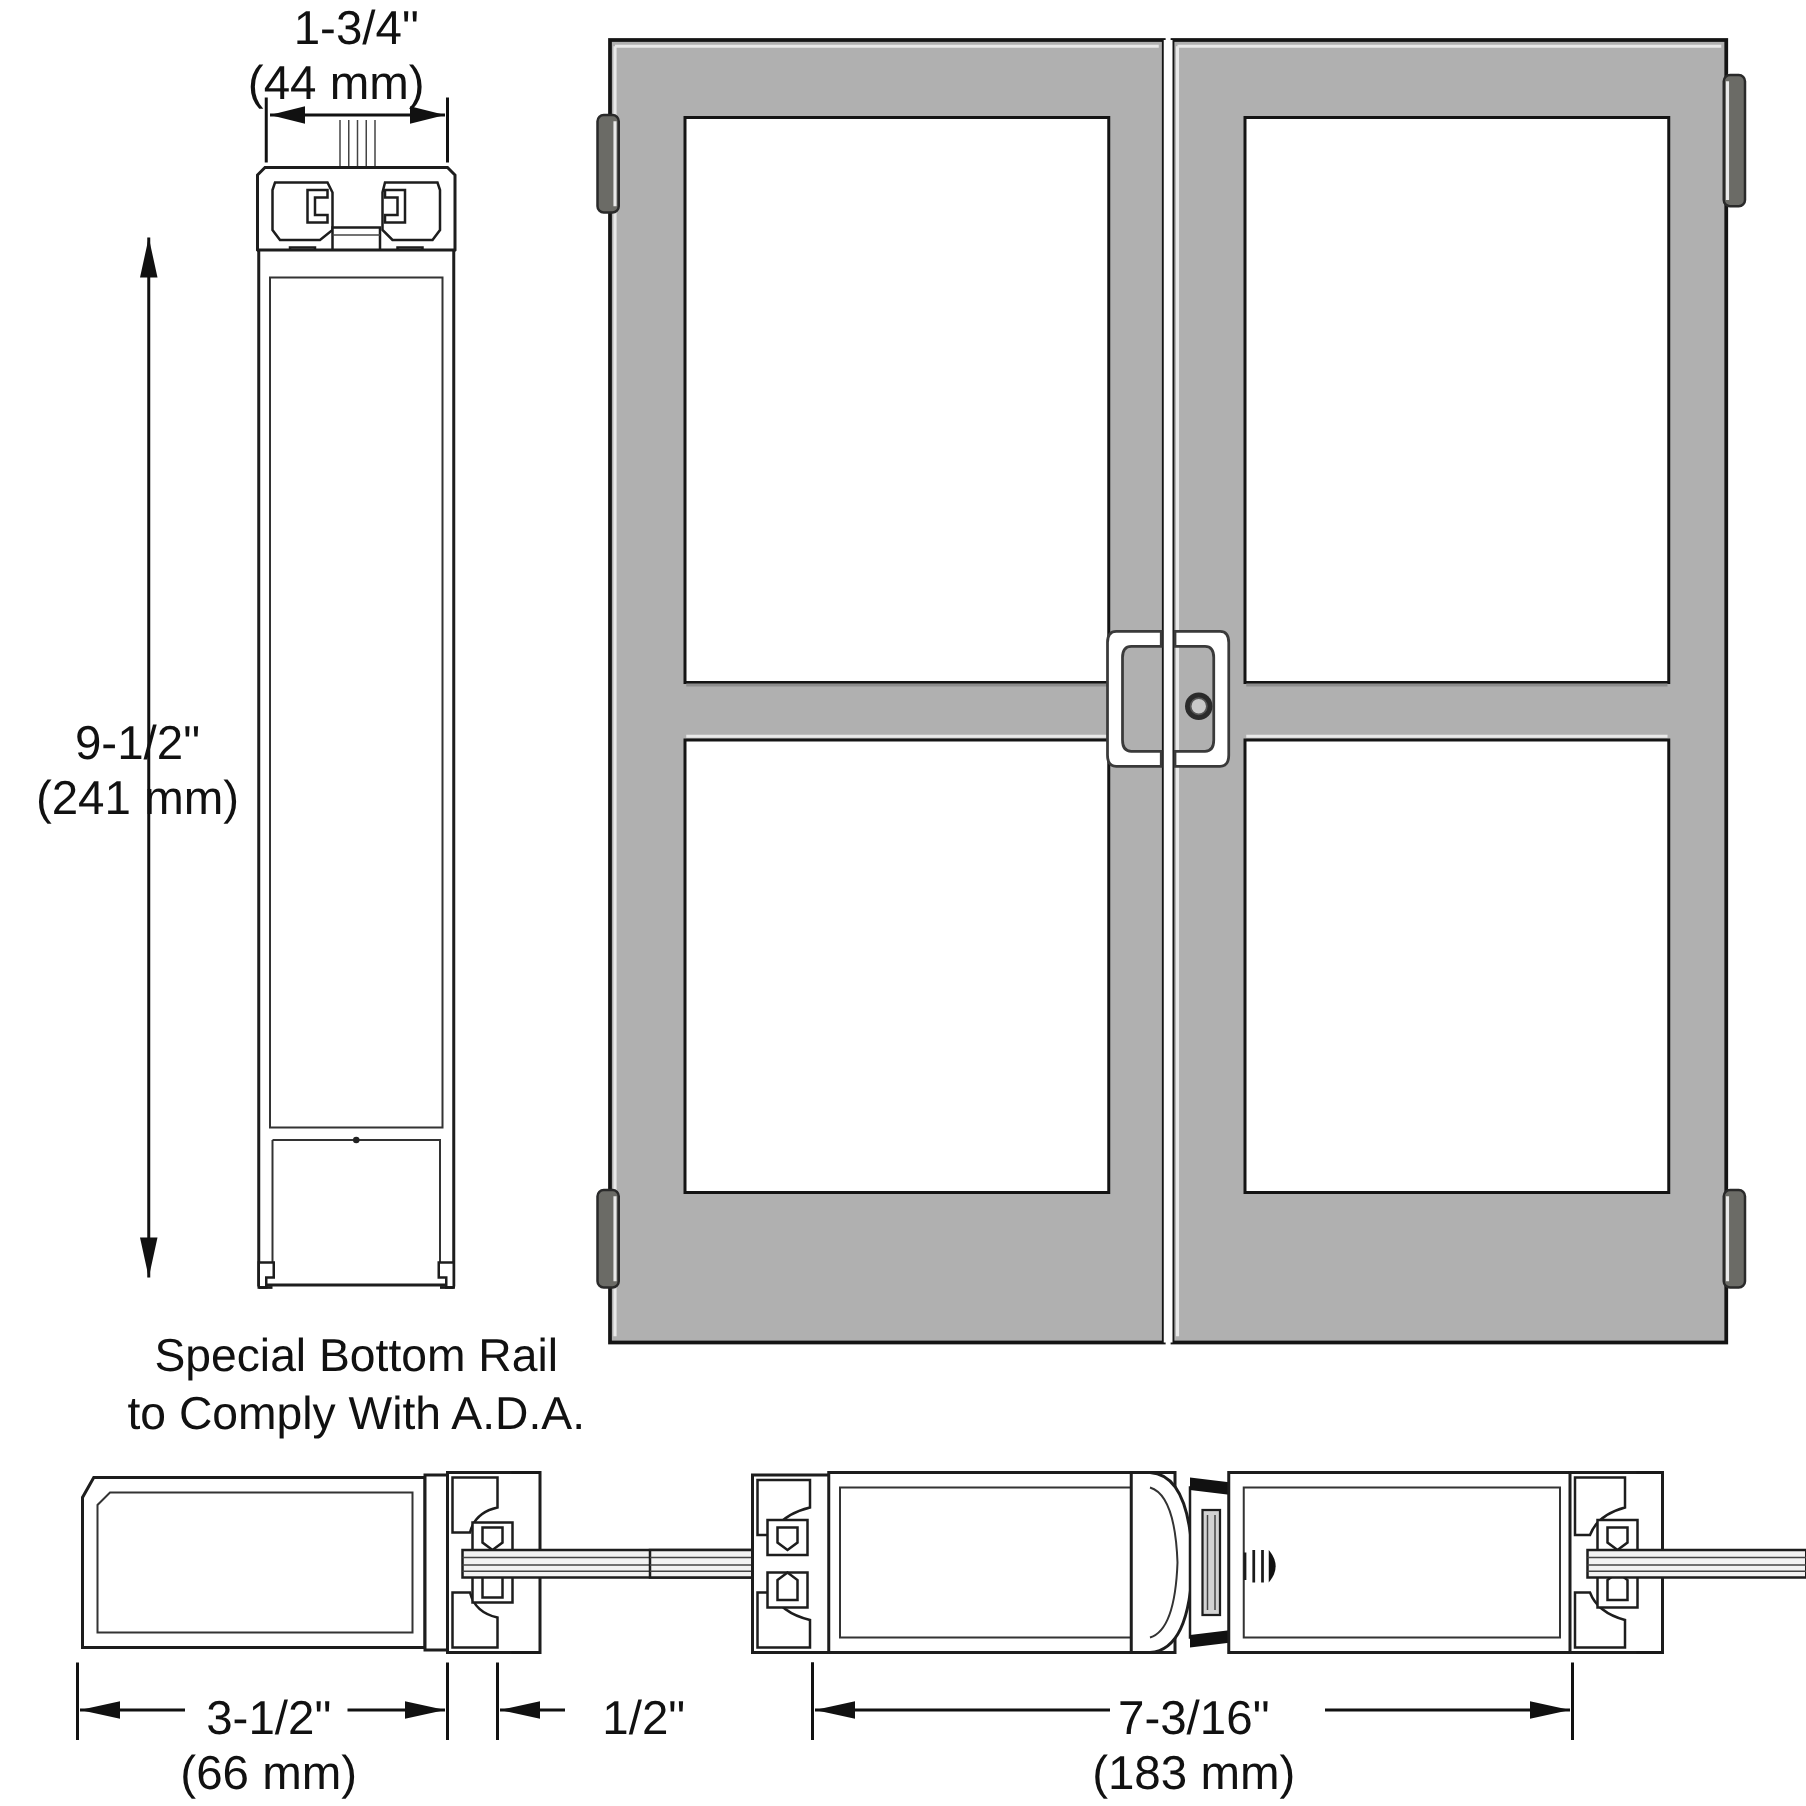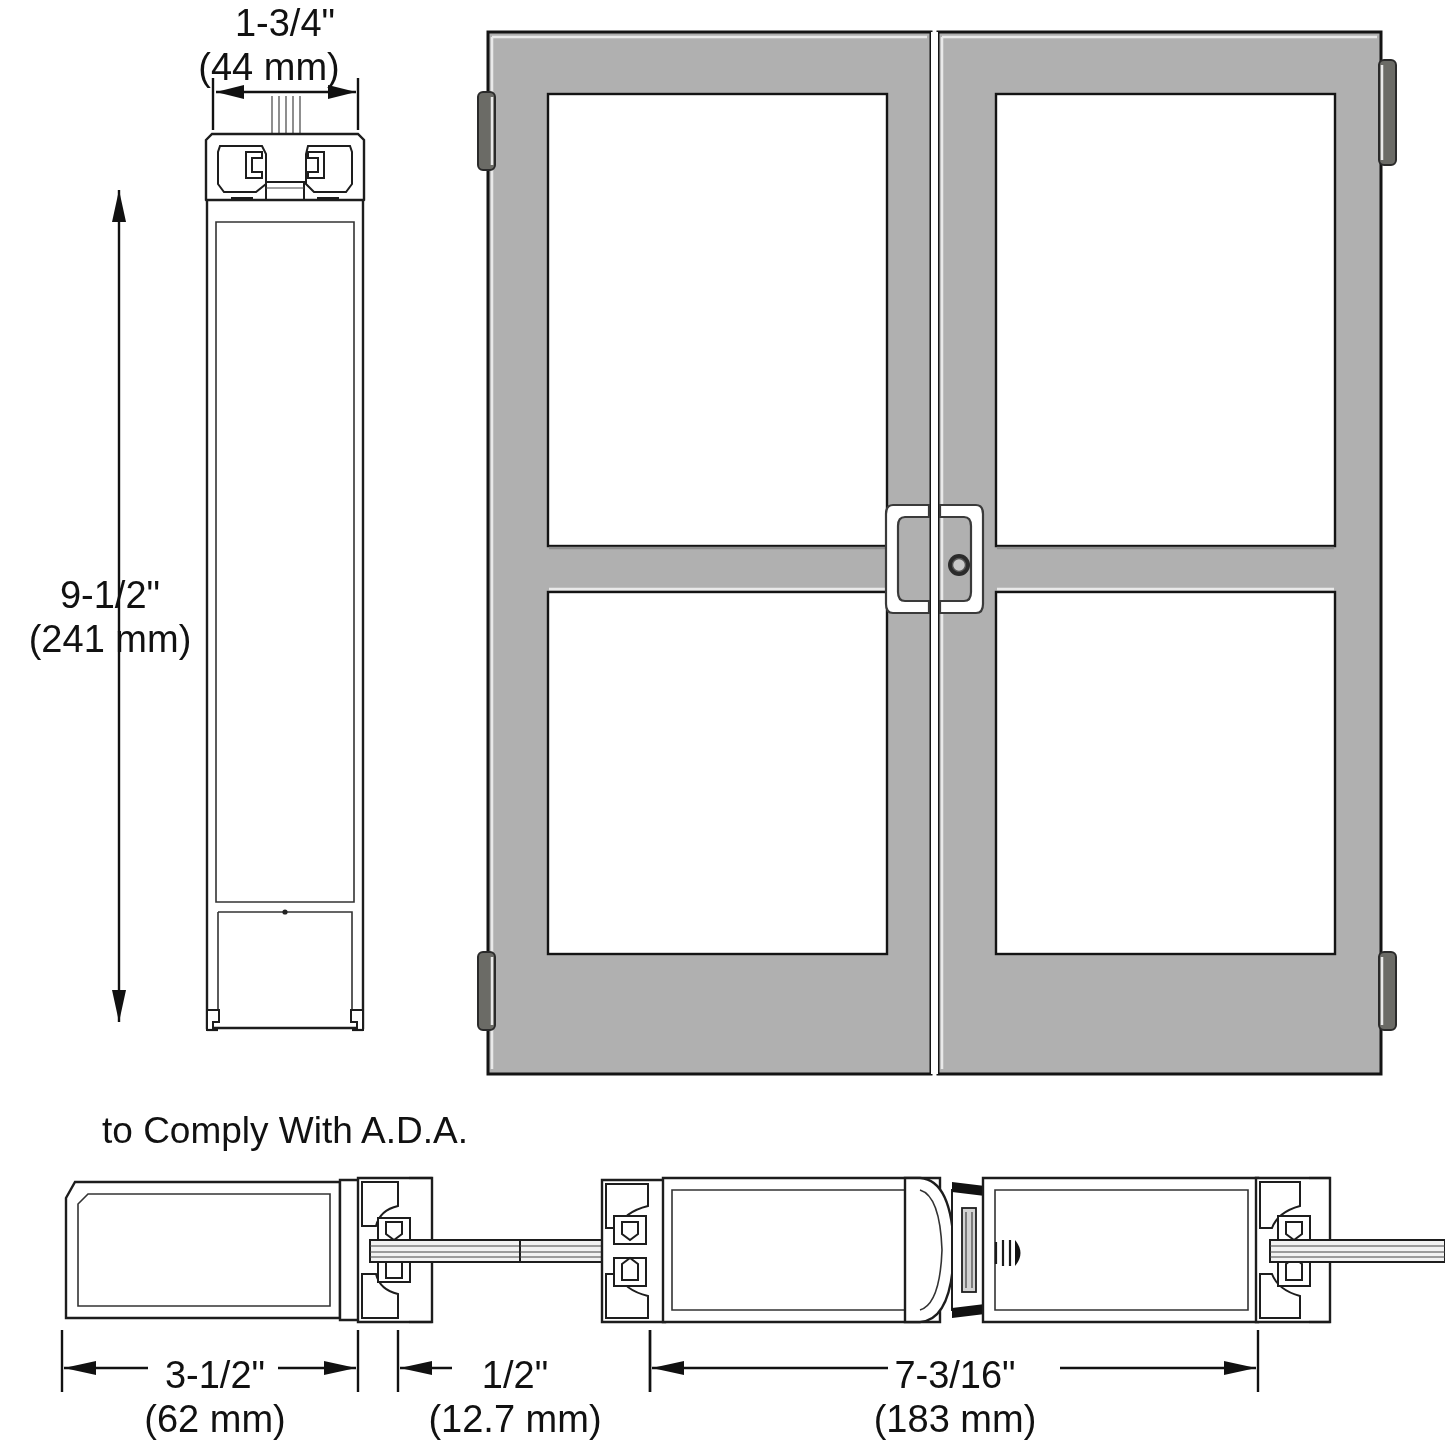--- a/index.html
+++ b/index.html
@@ -30,27 +30,27 @@
 <body>
 
 <div class="stage">
 
   <div class="dimtext" style="left:150px;top:0px;width:270px;">1-3/4"</div>
   <div class="dimtext" style="left:134px;top:44px;width:270px;">(44 mm)</div>
 
   <div class="dimtext" style="left:10px;top:572px;width:200px;">9-1/2"</div>
   <div class="dimtext" style="left:10px;top:616px;width:200px;">(241 mm)</div>
 
+  <div class="notetext" style="left:85px;top:1062px;width:400px;">Special Bottom Rail</div>
   <div class="notetext" style="left:85px;top:1108px;width:400px;text-align:center;">to Comply With A.D.A.</div>
 
   <div class="dimtext" style="left:90px;top:1352px;width:250px;">3-1/2"</div>
-  <div class="dimtext" style="left:90px;top:1396px;width:250px;">(62 mm)</div>
+  <div class="dimtext" style="left:90px;top:1396px;width:250px;">(66 mm)</div>
 
   <div class="dimtext" style="left:400px;top:1352px;width:230px;">1/2"</div>
-  <div class="dimtext" style="left:400px;top:1396px;width:230px;">(12.7 mm)</div>
 
   <div class="dimtext" style="left:830px;top:1352px;width:250px;">7-3/16"</div>
   <div class="dimtext" style="left:830px;top:1396px;width:250px;">(183 mm)</div>
 
   <svg width="1445" height="1445" viewBox="0 0 1445 1445">
 
     <g>
       <line class="ext" x1="213" y1="78" x2="213" y2="130"></line>
       <line class="ext" x1="358" y1="78" x2="358" y2="130"></line>
       <line class="dimline" x1="216" y1="92" x2="356" y2="92"></line>

